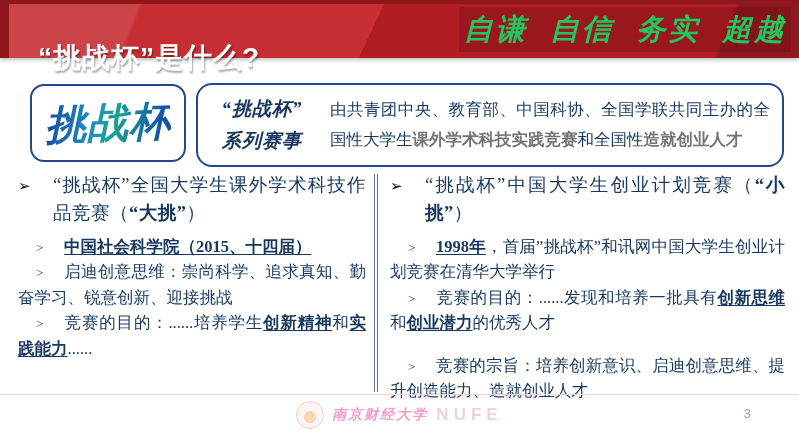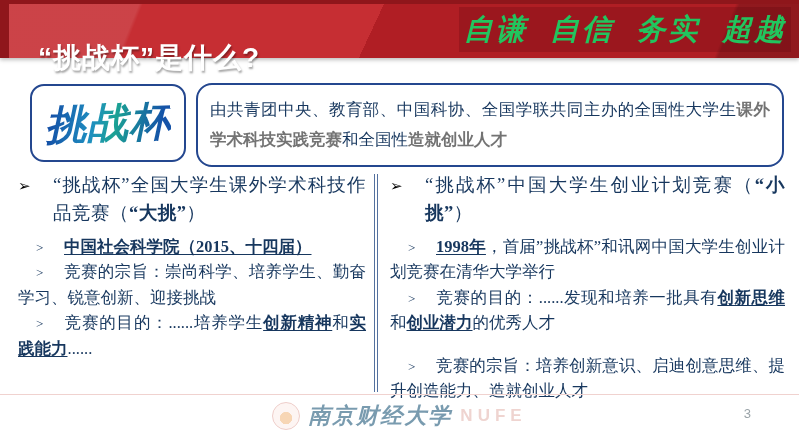--- a/index.html
+++ b/index.html
@@ -54,21 +54,21 @@
   .u{text-decoration:underline;text-underline-offset:2px;}
   .r{color:#737373;font-weight:bold;}
 
   
   .footer-divider{position:absolute;left:0;right:0;top:394px;border-top:1.5px solid #f0d2cf;}
   .footer-watermark{position:absolute;left:0;right:0;top:401px;display:flex;
       align-items:center;justify-content:center;gap:8px;opacity:0.55;}
   .uni-logo{width:26px;height:26px;border-radius:50%;border:1.5px solid #dfa49d;
       background:radial-gradient(circle at 50% 58%, #f2b679 0 30%, #fdeeea 32%);
       flex:0 0 auto;}
-  .uni-name{color:#0c4a6e;font-size:22px;font-weight:bold;font-style:italic;letter-spacing:2px;}
+  .uni-name{color:#ec4899;font-size:14px;font-weight:bold;font-style:italic;letter-spacing:2px;}
   .uni-abbr{color:#e2b2ab;font-size:17px;font-weight:bold;letter-spacing:5px;
       font-family:"Liberation Sans","DejaVu Sans",sans-serif;}
   .page-number{position:absolute;right:48px;top:406px;color:#9aa3a8;font-size:13px;
       font-family:"Liberation Sans","DejaVu Sans",sans-serif;}
 </style>
 </head>
 <body>
 
 <div class="slide">
 
@@ -78,34 +78,38 @@
     <div class="motto-box">
       <span class="motto-text">自谦 自信 务实 超越</span>
     </div>
   </div>
 
   <div class="logo-box">
     <span class="logo-text">挑战杯</span>
   </div>
 
   <div class="intro-box">
+    <div class="intro-label">
+      <div>“挑战杯”</div>
+      <div>系列赛事</div>
+    </div>
     <div class="intro-paragraph"><span>由共青团中央、教育部、中国科协、全国学联共同主办的全国性大学生</span><span class="r">课外学术科技实践竞赛</span><span>和全国性</span><span class="r">造就创业人才</span></div>
   </div>
 
   <div class="columns">
     <div class="col-left">
       <div class="col-heading">
         <span class="h-marker">➢</span>
         <span class="h-text"><span>“挑战杯”全国大学生课外学术科技作品竞赛（</span><span class="b">“大挑”</span><span>）</span></span>
       </div>
       <div>
 
   <p class="item"><span class="marker">&gt;</span><span><span class="b u">中国社会科学院（2015、十四届）</span></span></p>
 
-  <p class="item"><span class="marker">&gt;</span><span><span>竞赛的宗旨：崇尚科学、培养学生、勤奋学习、锐意创新、迎接挑战</span></span></p>
+  <p class="item"><span class="marker">&gt;</span><span><span>启迪创意思维：崇尚科学、追求真知、勤奋学习、锐意创新、迎接挑战</span></span></p>
 
   <p class="item"><span class="marker">&gt;</span><span><span>竞赛的目的：......培养学生</span><span class="b u">创新精神</span><span>和</span><span class="b u">实践能力</span><span>......</span></span></p>
 </div>
     </div>
     <div class="col-divider"></div>
     <div class="col-right">
       <div class="col-heading">
         <span class="h-marker">➢</span>
         <span class="h-text"><span>“挑战杯”中国大学生创业计划竞赛（</span><span class="b">“小挑”</span><span>）</span></span>
       </div>

